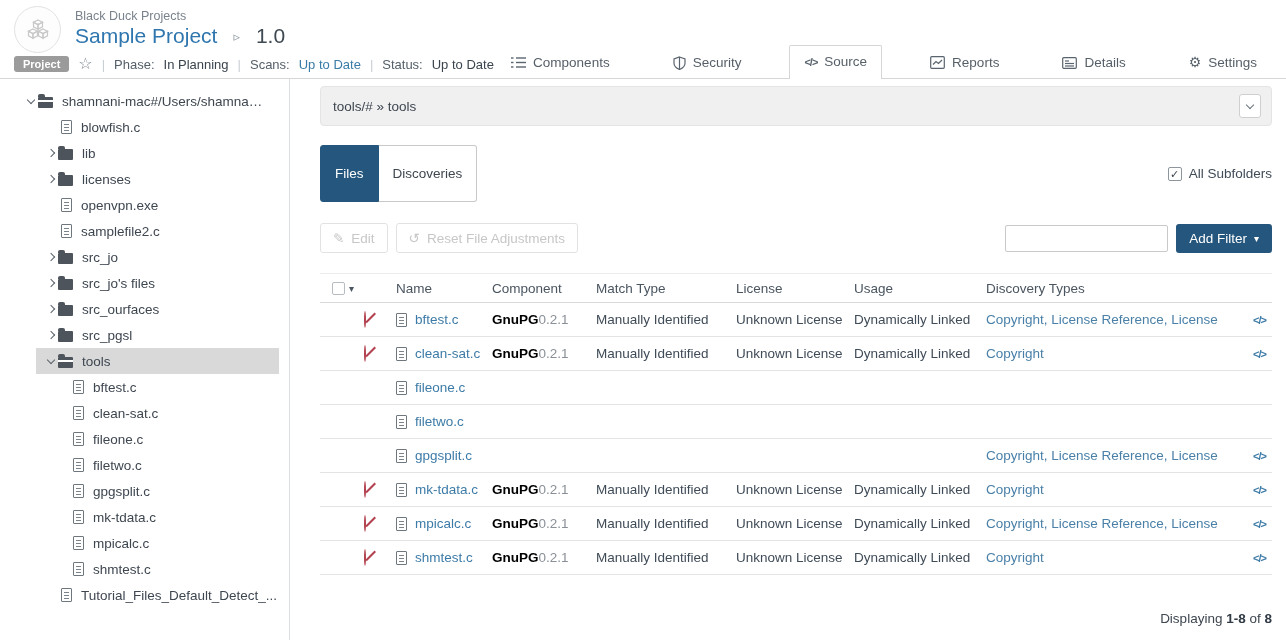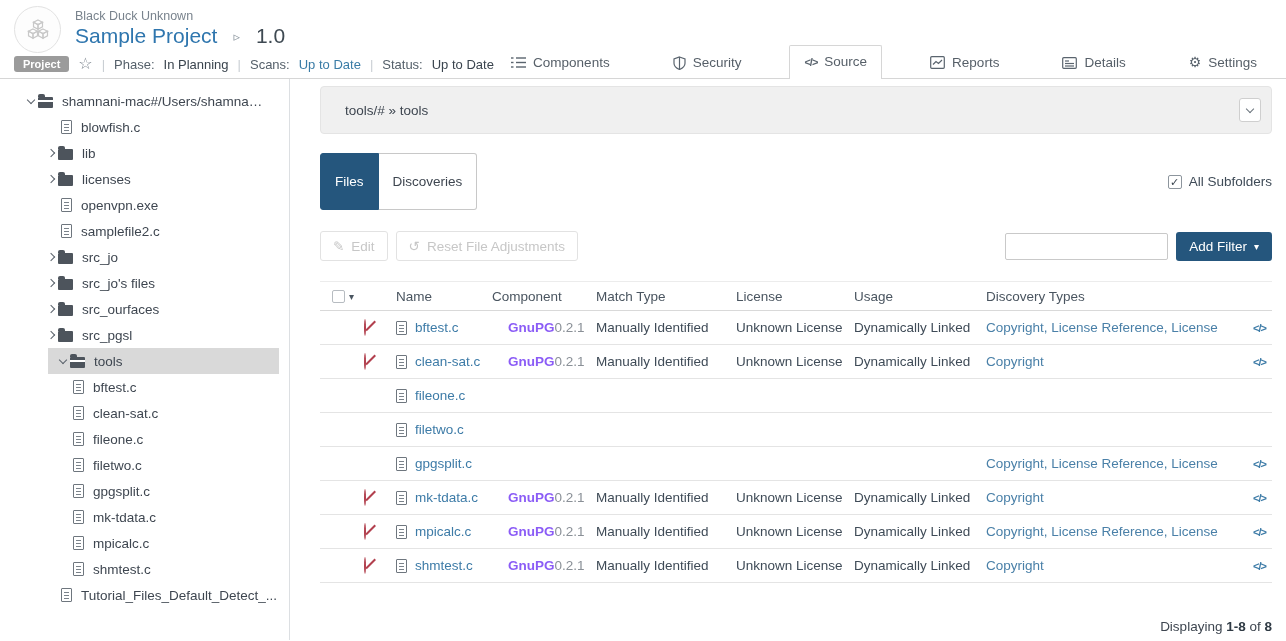--- a/index.html
+++ b/index.html
@@ -34,35 +34,35 @@
 
   
   .content { display:flex; height:561px; }
   .sidebar { width:290px; border-right:1px solid #dcdfe2; padding-top:9px; overflow:hidden; }
   .main { flex:1; padding:7px 14px 0 30px; }
 
   
   .trow { display:flex; align-items:center; height:26px; cursor:pointer; }
   .trow .lab { margin-left:9px; color:#3e4650; white-space:nowrap; overflow:hidden; text-overflow:ellipsis; max-width:205px; }
   .l0 { padding-left:24px; } .l1 { padding-left:44px; } .l2 { padding-left:70px; }
-  .trow.selected { background:#d9d9d9; margin-left:48px; padding-left:8px; margin-right:10px; }
+  .trow.selected { background:#d9d9d9; margin-left:36px; padding-left:8px; margin-right:10px; }
   .chev { width:14px; display:flex; justify-content:center; flex:none; }
   .chev i { width:6px; height:6px; border-right:1.6px solid #5a626b; border-bottom:1.6px solid #5a626b; display:block; }
   .chev.r i { transform:rotate(-45deg); }
   .chev.d i { transform:rotate(45deg); margin-top:-3px; }
   .icon-folder { width:15px; height:11px; background:#4d545c; border-radius:1px; position:relative; flex:none; margin-top:2px; }
   .icon-folder::before { content:""; position:absolute; top:-3px; left:0; width:7px; height:3px; background:#4d545c; border-radius:2px 2px 0 0; }
   .icon-folder.open::after { content:""; position:absolute; left:0; right:0; top:3px; height:2px; background:#fff; }
   .icon-file { width:11px; height:14px; border:1px solid #6e767e; border-radius:1px; background:#fff; position:relative; flex:none; margin-left:3px; }
   .icon-file::before { content:""; position:absolute; left:2px; right:2px; top:3px; height:8px;
     background:repeating-linear-gradient(#7a828a 0 1px, transparent 1px 3px); }
 
   
-  .crumb { height:48px; background:#f0f0f0; border:1px solid #e4e4e4; border-radius:4px;
-    display:flex; align-items:center; padding:0 10px 0 24px; position:relative; }
+  .crumb { height:40px; background:#f0f0f0; border:1px solid #e4e4e4; border-radius:4px;
+    display:flex; align-items:center; padding:0 10px 0 12px; position:relative; }
   .crumb-txt { color:#3e4650; }
   .crumb-btn { margin-left:auto; width:22px; height:24px; background:#fff; border:1px solid #cfcfcf;
     border-radius:3px; display:flex; align-items:center; justify-content:center; cursor:pointer; }
   .crumb-btn i { width:6px; height:6px; border-right:1.4px solid #6a737c; border-bottom:1.4px solid #6a737c; transform:rotate(45deg); margin-top:-3px; }
 
   
   .toggle-row { margin-top:19px; display:flex; align-items:center; justify-content:space-between; }
   .seg { display:flex; }
   .seg-btn { padding:20px 14px; font-size:13.5px; border:1px solid #c8c8c8; background:#fff; color:#3e4650; cursor:pointer; }
   .seg-btn.active { background:#25567d; border-color:#25567d; color:#fff; border-radius:3px 0 0 3px; }
@@ -87,21 +87,21 @@
     align-items:center; height:34px; border-bottom:1px solid #e4e4e4; }
   .tr.head { height:30px; border-top:1px solid #ececec; border-bottom:1px solid #d9d9d9; color:#4a5560; }
   .cell-sel { display:flex; align-items:center; gap:4px; padding-left:12px; }
   .cb-sm { width:13px; height:13px; border:1px solid #b7bcc1; border-radius:2px; background:#fff; }
   .icon-no { width:13px; height:13px; border:1.5px solid #b2404e; border-radius:50%; position:relative; }
   .icon-no::before { content:""; position:absolute; left:-1.5px; top:4.8px; width:13px; height:1.5px;
     background:#b2404e; transform:rotate(-45deg); }
   .cell-name { display:flex; align-items:center; gap:8px; }
   .cell-name .icon-file { margin-left:0; }
   a.lnk { color:#3d7ba7; text-decoration:none; cursor:pointer; }
-  .comp-name { color:#8b5cf6; font-weight:bold; cursor:pointer;margin-left:16px; }
+  .comp-name { color:#000000; font-weight:bold; cursor:pointer; }
   .comp-ver { color:#8a9097; }
   .cell-disc a.lnk { color:#4a80a8; }
   .cell-code { text-align:right; padding-right:6px; }
   .cell-code span { color:#3d7ba7; font-size:11px; font-weight:bold; letter-spacing:-1px; cursor:pointer; }
 
   .foot { margin-top:36px; text-align:right; color:#3e4650; }
   .foot b { color:#2f3a44; }
 </style>
 </head>
 <body>
@@ -113,21 +113,21 @@
         <path d="M9.5 6.3v4.6L14 13.2V8.6z"></path>
         <path d="M18.5 6.3v4.6L14 13.2V8.6z"></path>
       <path d="M9 13l4.5 2.3L9 17.6 4.5 15.3z"></path>
         <path d="M4.5 15.3v4.6L9 22.2v-4.6z"></path>
         <path d="M13.5 15.3v4.6L9 22.2v-4.6z"></path>
       <path d="M19 13l4.5 2.3L19 17.6l-4.5-2.3z"></path>
         <path d="M14.5 15.3v4.6L19 22.2v-4.6z"></path>
         <path d="M23.5 15.3v4.6L19 22.2v-4.6z"></path>
     </svg>
   </div>
-  <div class="app-label">Black Duck Unknown</div>
+  <div class="app-label">Black Duck Projects</div>
   <div class="title-row">
     <span class="proj-name">Sample Project</span>
     <span class="ver-sep">▹</span>
     <span class="proj-ver">1.0</span>
   </div>
   <div class="meta-row">
     <span class="badge">Project</span>
     <span class="star">☆</span>
     <span class="pipe">|</span>
     <span class="meta-lbl">Phase:</span>

